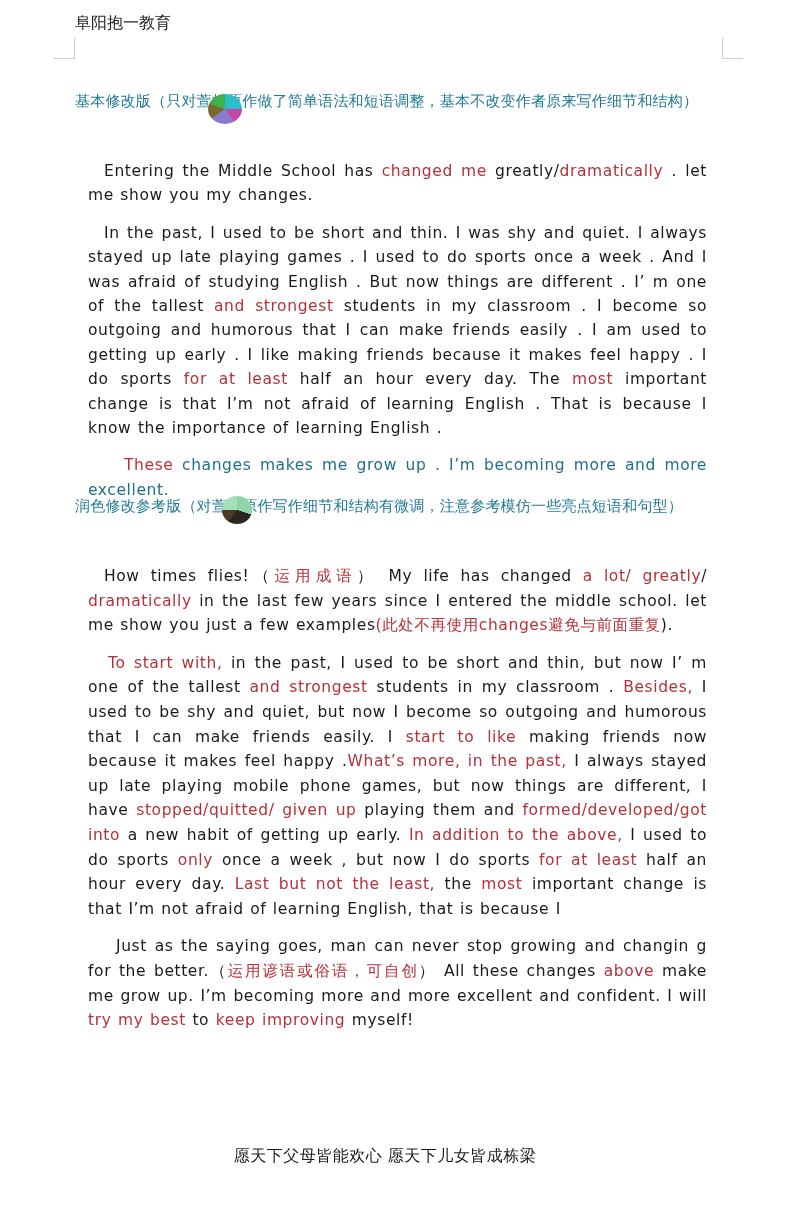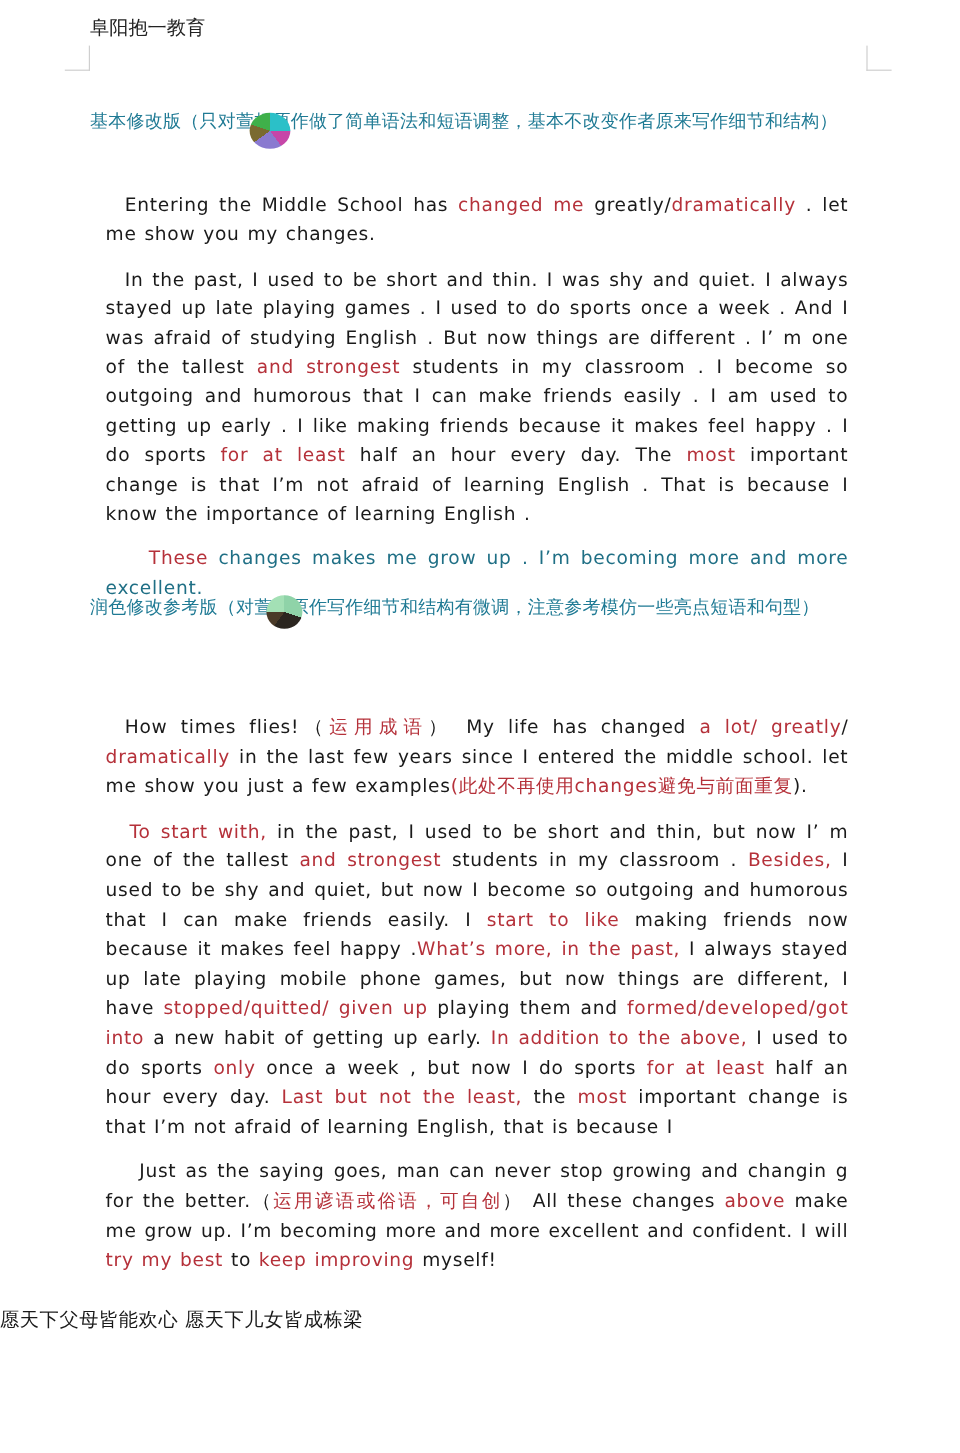--- a/index.html
+++ b/index.html
@@ -14,26 +14,26 @@
   .para { font-size: 15.5px; line-height: 24.4px; text-align: justify; letter-spacing: 0.6px;
           word-spacing: 1px; margin: 13px; }
   .para .indent { display: inline-block; width: 16px; }
   .hl { color: #b5313a; }
   .teal { color: #1f6f85; }
   .blob { position: absolute; border-radius: 50%; }
   .blob1 { left: 208px; top: 94px; width: 34px; height: 30px;
            background: conic-gradient(#2bc0c8 0 25%, #c646a8 25% 40%, #8a7ad0 40% 65%, #7a6a30 65% 80%, #3fb04a 80% 100%); }
   .blob2 { left: 222px; top: 496px; width: 30px; height: 28px;
            background: conic-gradient(#8fd3a8 0 30%, #2b2620 30% 60%, #4a3a28 60% 75%, #a3e0b5 75% 100%); }
-  .footer-motto { position: absolute; left: 0; width: 770px; top: 1090px; text-align: left;
+  .footer-motto { position: absolute; left: 0; width: 770px; top: 1146px; text-align: center;
                   font-size: 16px; color: #1a1a1a; letter-spacing: 0.5px; }
   .sec1-head { top: 88px; }
   .sec1-body { top: 146px; }
   .sec2-head { top: 493px; }
-  .sec2-body { top: 581px; }
+  .sec2-body { top: 551px; }
   .sec2-body .para { line-height: 24.6px; }
 </style>
 </head>
 <body>
 
 <div class="header-org">阜阳抱一教育</div>
 <div class="corner corner-left"></div>
 <div class="corner corner-right"></div>
 
 <div class="content sec1-head">

